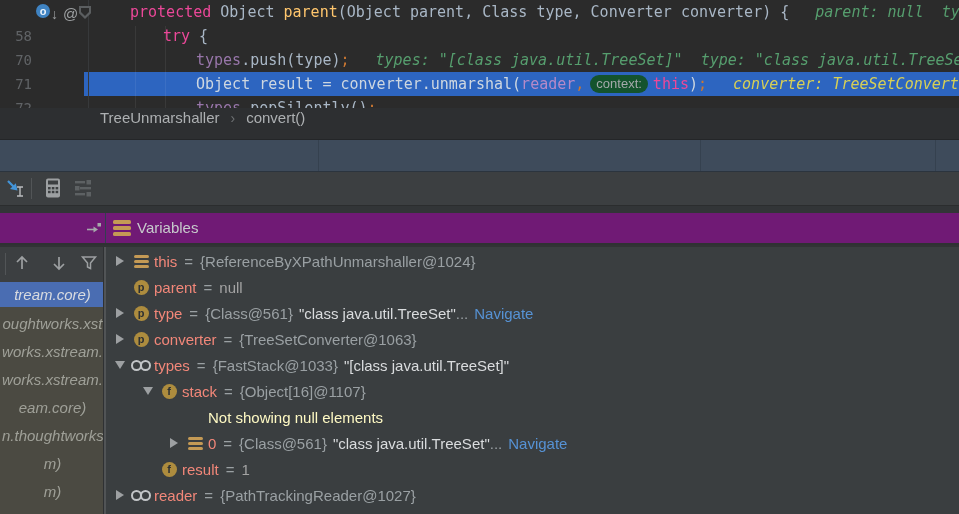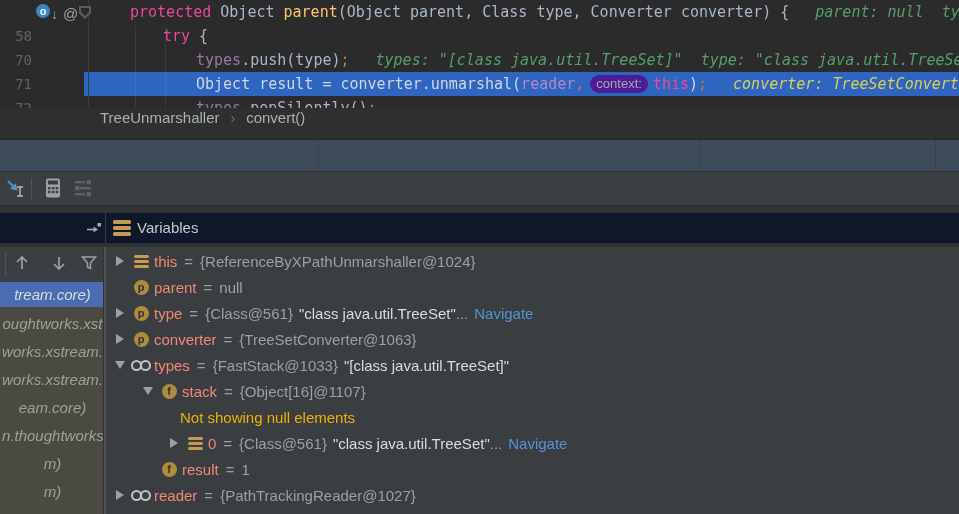--- a/index.html
+++ b/index.html
@@ -14,21 +14,21 @@
   .iguide{position:absolute;top:26px;bottom:0;width:1px;background:rgba(255,255,255,0.07);}
   .code-line{position:absolute;left:0;right:0;height:24px;line-height:24px;white-space:pre;}
   .lnum{position:absolute;left:0;width:32px;text-align:right;color:#606366;font-size:14px;}
   .code-text{position:absolute;top:0;white-space:pre;}
   .ind1{left:130px}.ind2{left:163px}.ind3{left:196px}
   .tok-kw{color:#ec4899}.tok-method{color:#ffc66d}.tok-plain{color:#a9b7c6}
   .tok-field{color:#9876aa}.tok-param{color:#b48ac8}.tok-semi{color:#cc7832}
   .exec .tok-plain{color:#ced7e0}
   .hint-g{color:#569e6e;font-style:italic;margin-left:26px;}
   .hint-y{color:#d8d054;font-style:italic;margin-left:26px;}
-  .hint-chip{display:inline-block;background:#4c1d95;color:#a5a9ab;border-radius:9px;padding:0 6px;
+  .hint-chip{display:inline-block;background:#14532d;color:#a5a9ab;border-radius:9px;padding:0 6px;
              font-family:"Liberation Sans",sans-serif;font-size:13px;line-height:18px;vertical-align:1px;
              margin-left:6px;margin-right:5px;}
   .override-icon{position:absolute;left:36px;top:4px;width:14px;height:14px;background:#3f83c2;border-radius:50%;
                  color:#eaf3fb;font-size:11px;line-height:14px;text-align:center;
                  font-family:"Liberation Sans",sans-serif;font-weight:bold;}
   .override-arrow{position:absolute;left:51px;top:2px;color:#9da0a2;font-size:14px;
                   font-family:"Liberation Sans",sans-serif;}
   .annotation-icon{position:absolute;left:63px;top:2px;color:#9da0a2;font-size:15px;
                    font-family:"Liberation Sans",sans-serif;}
   .fold-icon{position:absolute;left:79px;top:6px;width:12px;height:13px;background:#5b5e60;
@@ -45,21 +45,21 @@
   .tw-band{position:absolute;top:140px;left:0;right:0;height:31px;background:#3e4b5b;border-bottom:1px solid #2b343e;}
   .band-div{position:absolute;top:0;bottom:0;width:1px;background:#35414f;}
 
   
   .dbg-toolbar{position:absolute;top:172px;left:0;right:0;height:33px;background:#3c3f41;border-bottom:1px solid #2b2d2e;}
   .tb-sep{position:absolute;left:31px;top:6px;height:21px;width:1px;background:#525557;}
   .tb-icon{position:absolute;top:5px;width:22px;height:22px;}
   .gap-strip{position:absolute;top:206px;left:0;right:0;height:7px;background:#323537;}
 
   
-  .vars-header{position:absolute;top:213px;left:0;right:0;height:30px;background:#0f172a;border-bottom:2px solid #2f3133;padding-left:8px;}
+  .vars-header{position:absolute;top:213px;left:0;right:0;height:30px;background:#701a75;border-bottom:2px solid #2f3133;padding-left:8px;}
   .hdr-sep{position:absolute;left:105px;top:0;bottom:0;width:1px;background:#31404f;}
   .hdr-title{position:absolute;left:137px;top:0;line-height:30px;color:#c7cacc;font-size:15px;}
   .gold-bars{display:flex;flex-direction:column;justify-content:space-between;}
   .gold-bars i{display:block;background:#c49a55;border-radius:1.5px;}
   .hdr-bars{position:absolute;left:113px;top:7px;width:18px;height:16px;}
   .hdr-bars i{height:4px;}
   .hide-icon{position:absolute;left:86px;top:8px;}
 
   
   .panels{position:absolute;top:245px;left:0;right:0;bottom:0;background:#3a3e40;border-top:2px solid #313335;}
@@ -72,21 +72,21 @@
   .frames-list{position:absolute;top:35px;left:0;right:0;bottom:0;background:#4b4a42;overflow:hidden;text-align:center;}
   .frame-row{height:28px;line-height:28px;font-size:15px;font-style:italic;color:#9fa098;
              padding-left:2px;white-space:nowrap;overflow:hidden;}
   .frame-row.selected{background:#4a6db2;color:#d8dbe0;height:25px;line-height:25px;margin-bottom:3px;}
   .splitter{position:absolute;left:103px;top:0;bottom:0;width:3px;background:#515456;border-left:1px solid #2f3133;box-sizing:border-box;}
 
   
   .vtree{position:absolute;left:106px;right:0;top:1px;bottom:0;overflow:hidden;}
   .vrow{height:26px;display:flex;align-items:center;font-size:15px;white-space:nowrap;}
   .d0{padding-left:6px}.d1{padding-left:34px}.d2{padding-left:60px}
-  .vrow.msg{padding-left:74px;color:#eab308;text-align:right;}
+  .vrow.msg{padding-left:102px;color:#fef9c3;text-align:right;}
   .slot-arrow{width:16px;display:flex;justify-content:center;align-items:center;flex:none;}
   .slot-icon{width:26px;display:flex;justify-content:center;align-items:center;flex:none;}
   .tri-r{width:0;height:0;border-left:8px solid #9da0a2;border-top:5px solid transparent;border-bottom:5px solid transparent;}
   .tri-d{width:0;height:0;border-top:8px solid #9da0a2;border-left:5px solid transparent;border-right:5px solid transparent;}
   .row-bars{width:15px;height:13px;}
   .row-bars i{height:3px;}
   .pcircle{width:15px;height:15px;border-radius:50%;background:#ad8c3e;color:#2e3133;font-weight:bold;
            font-size:11px;line-height:15px;text-align:center;}
   .glasses{display:flex;align-items:center;}
   .glasses i{display:block;width:7px;height:7px;border:2px solid #c2c5c7;border-radius:50%;}

